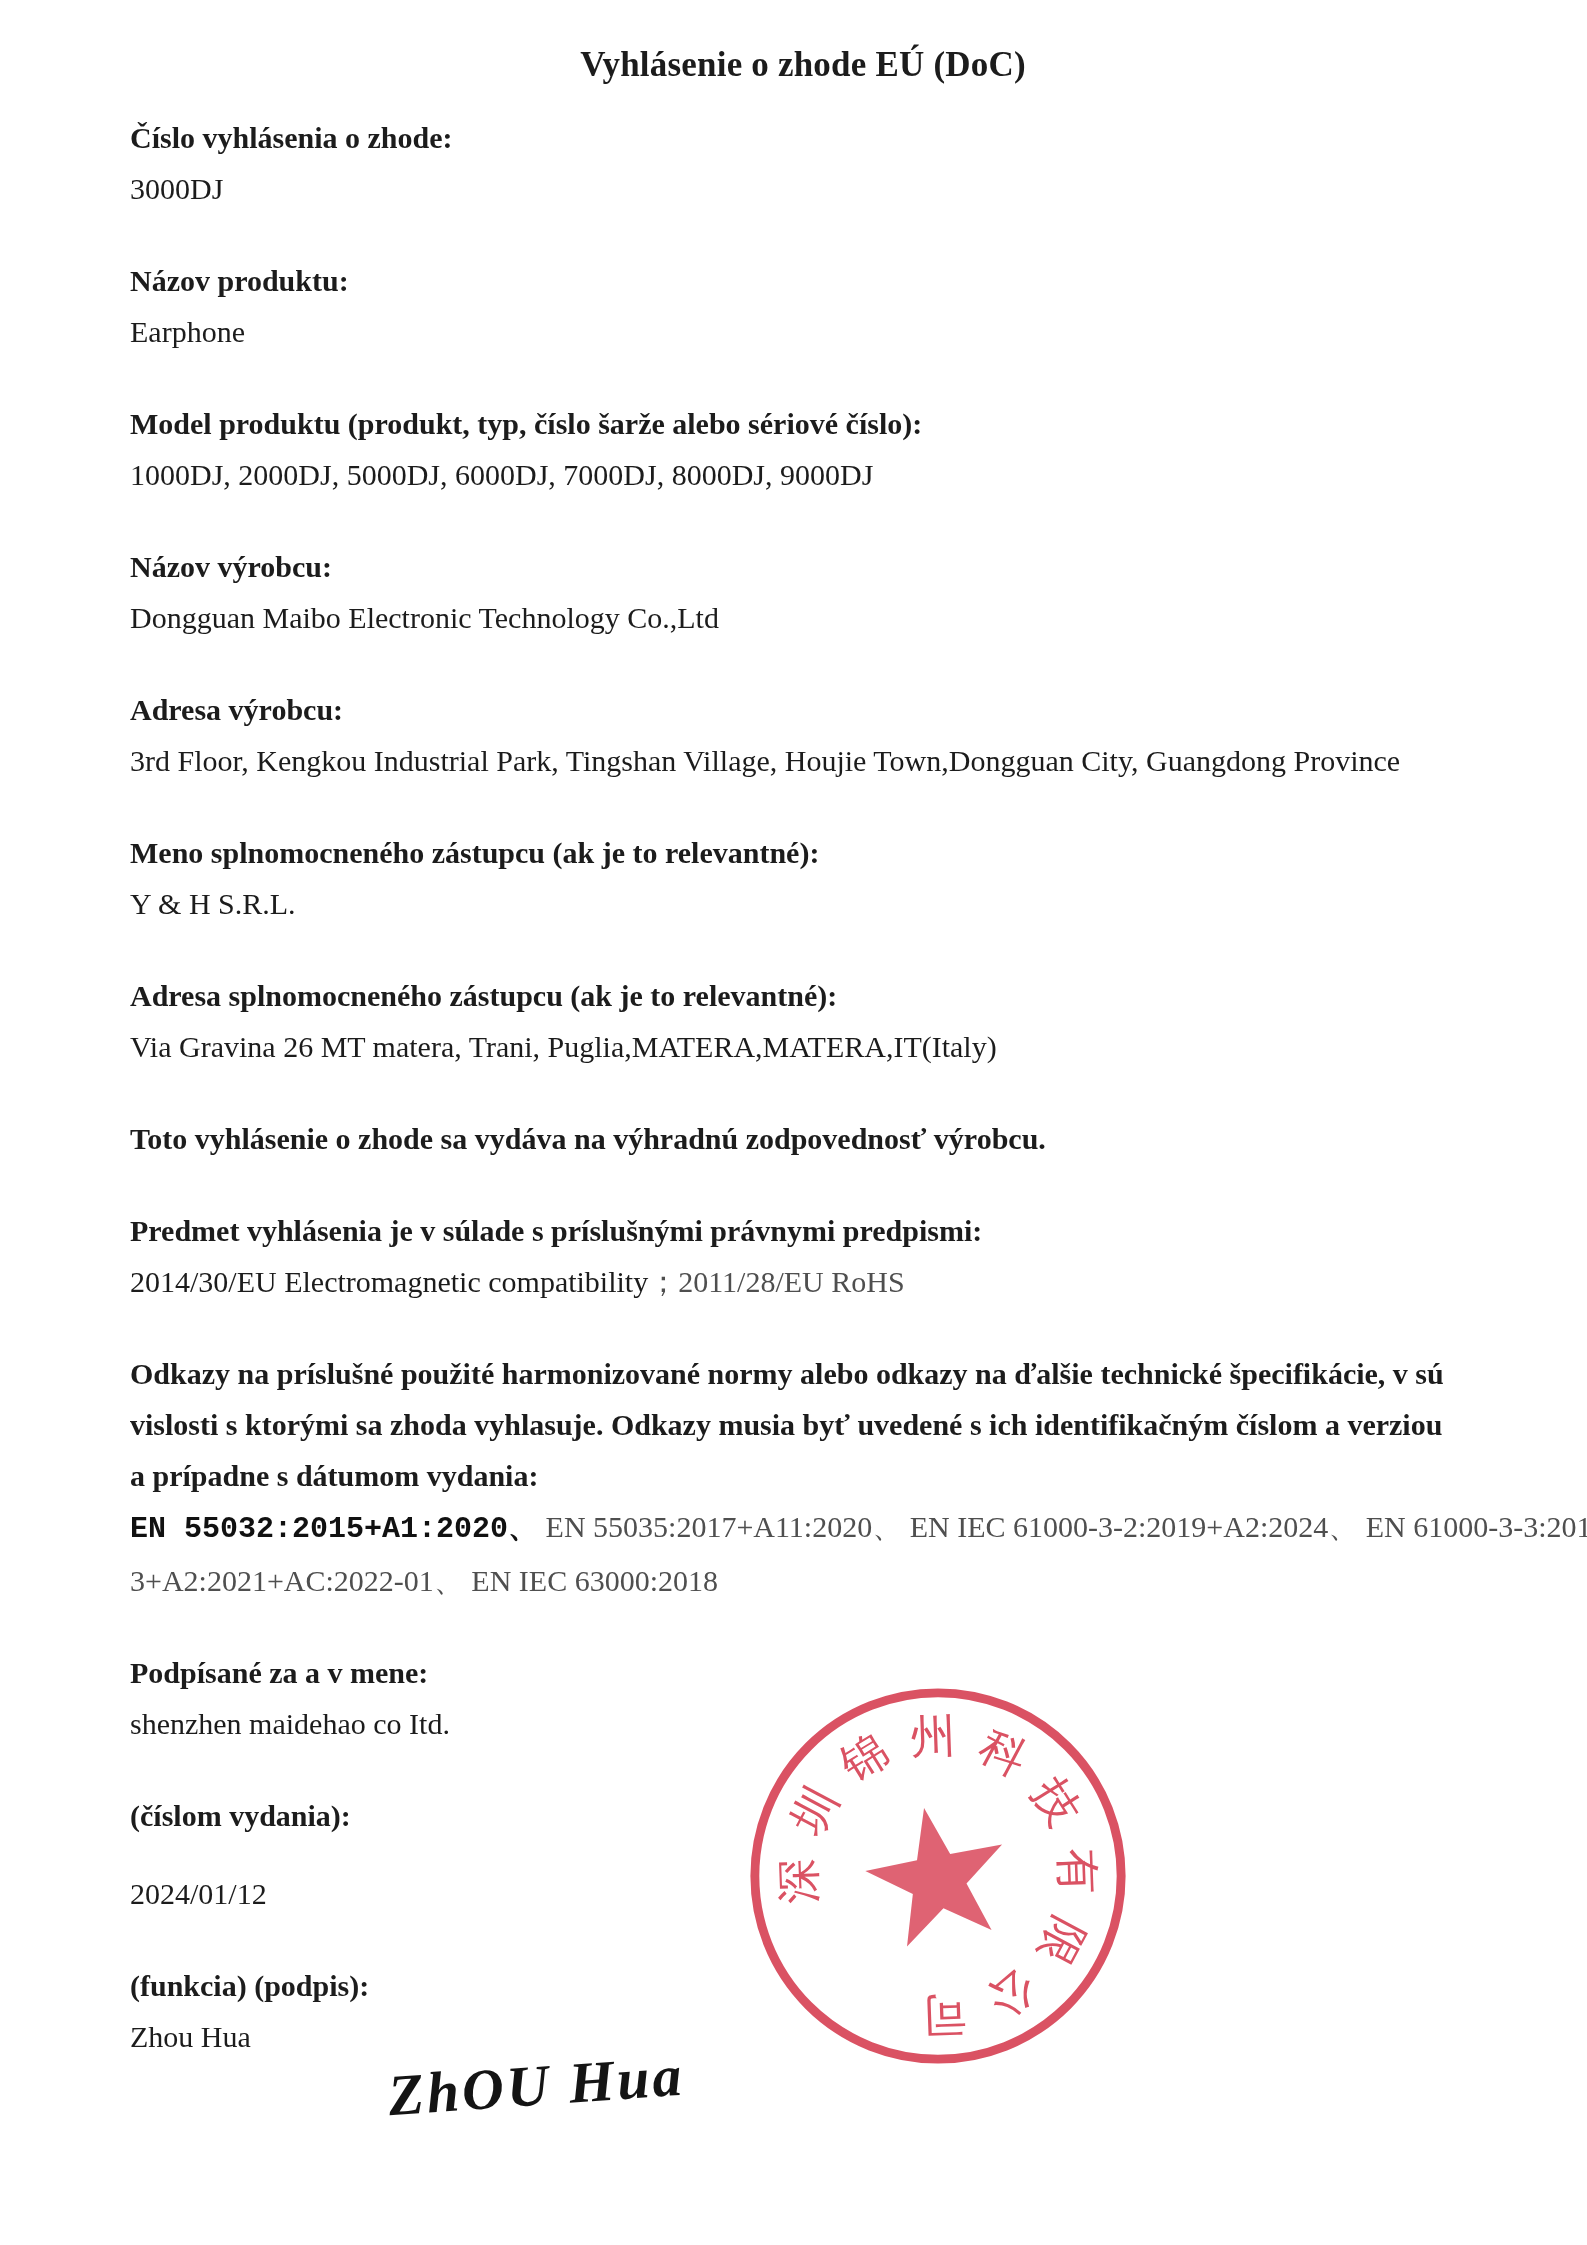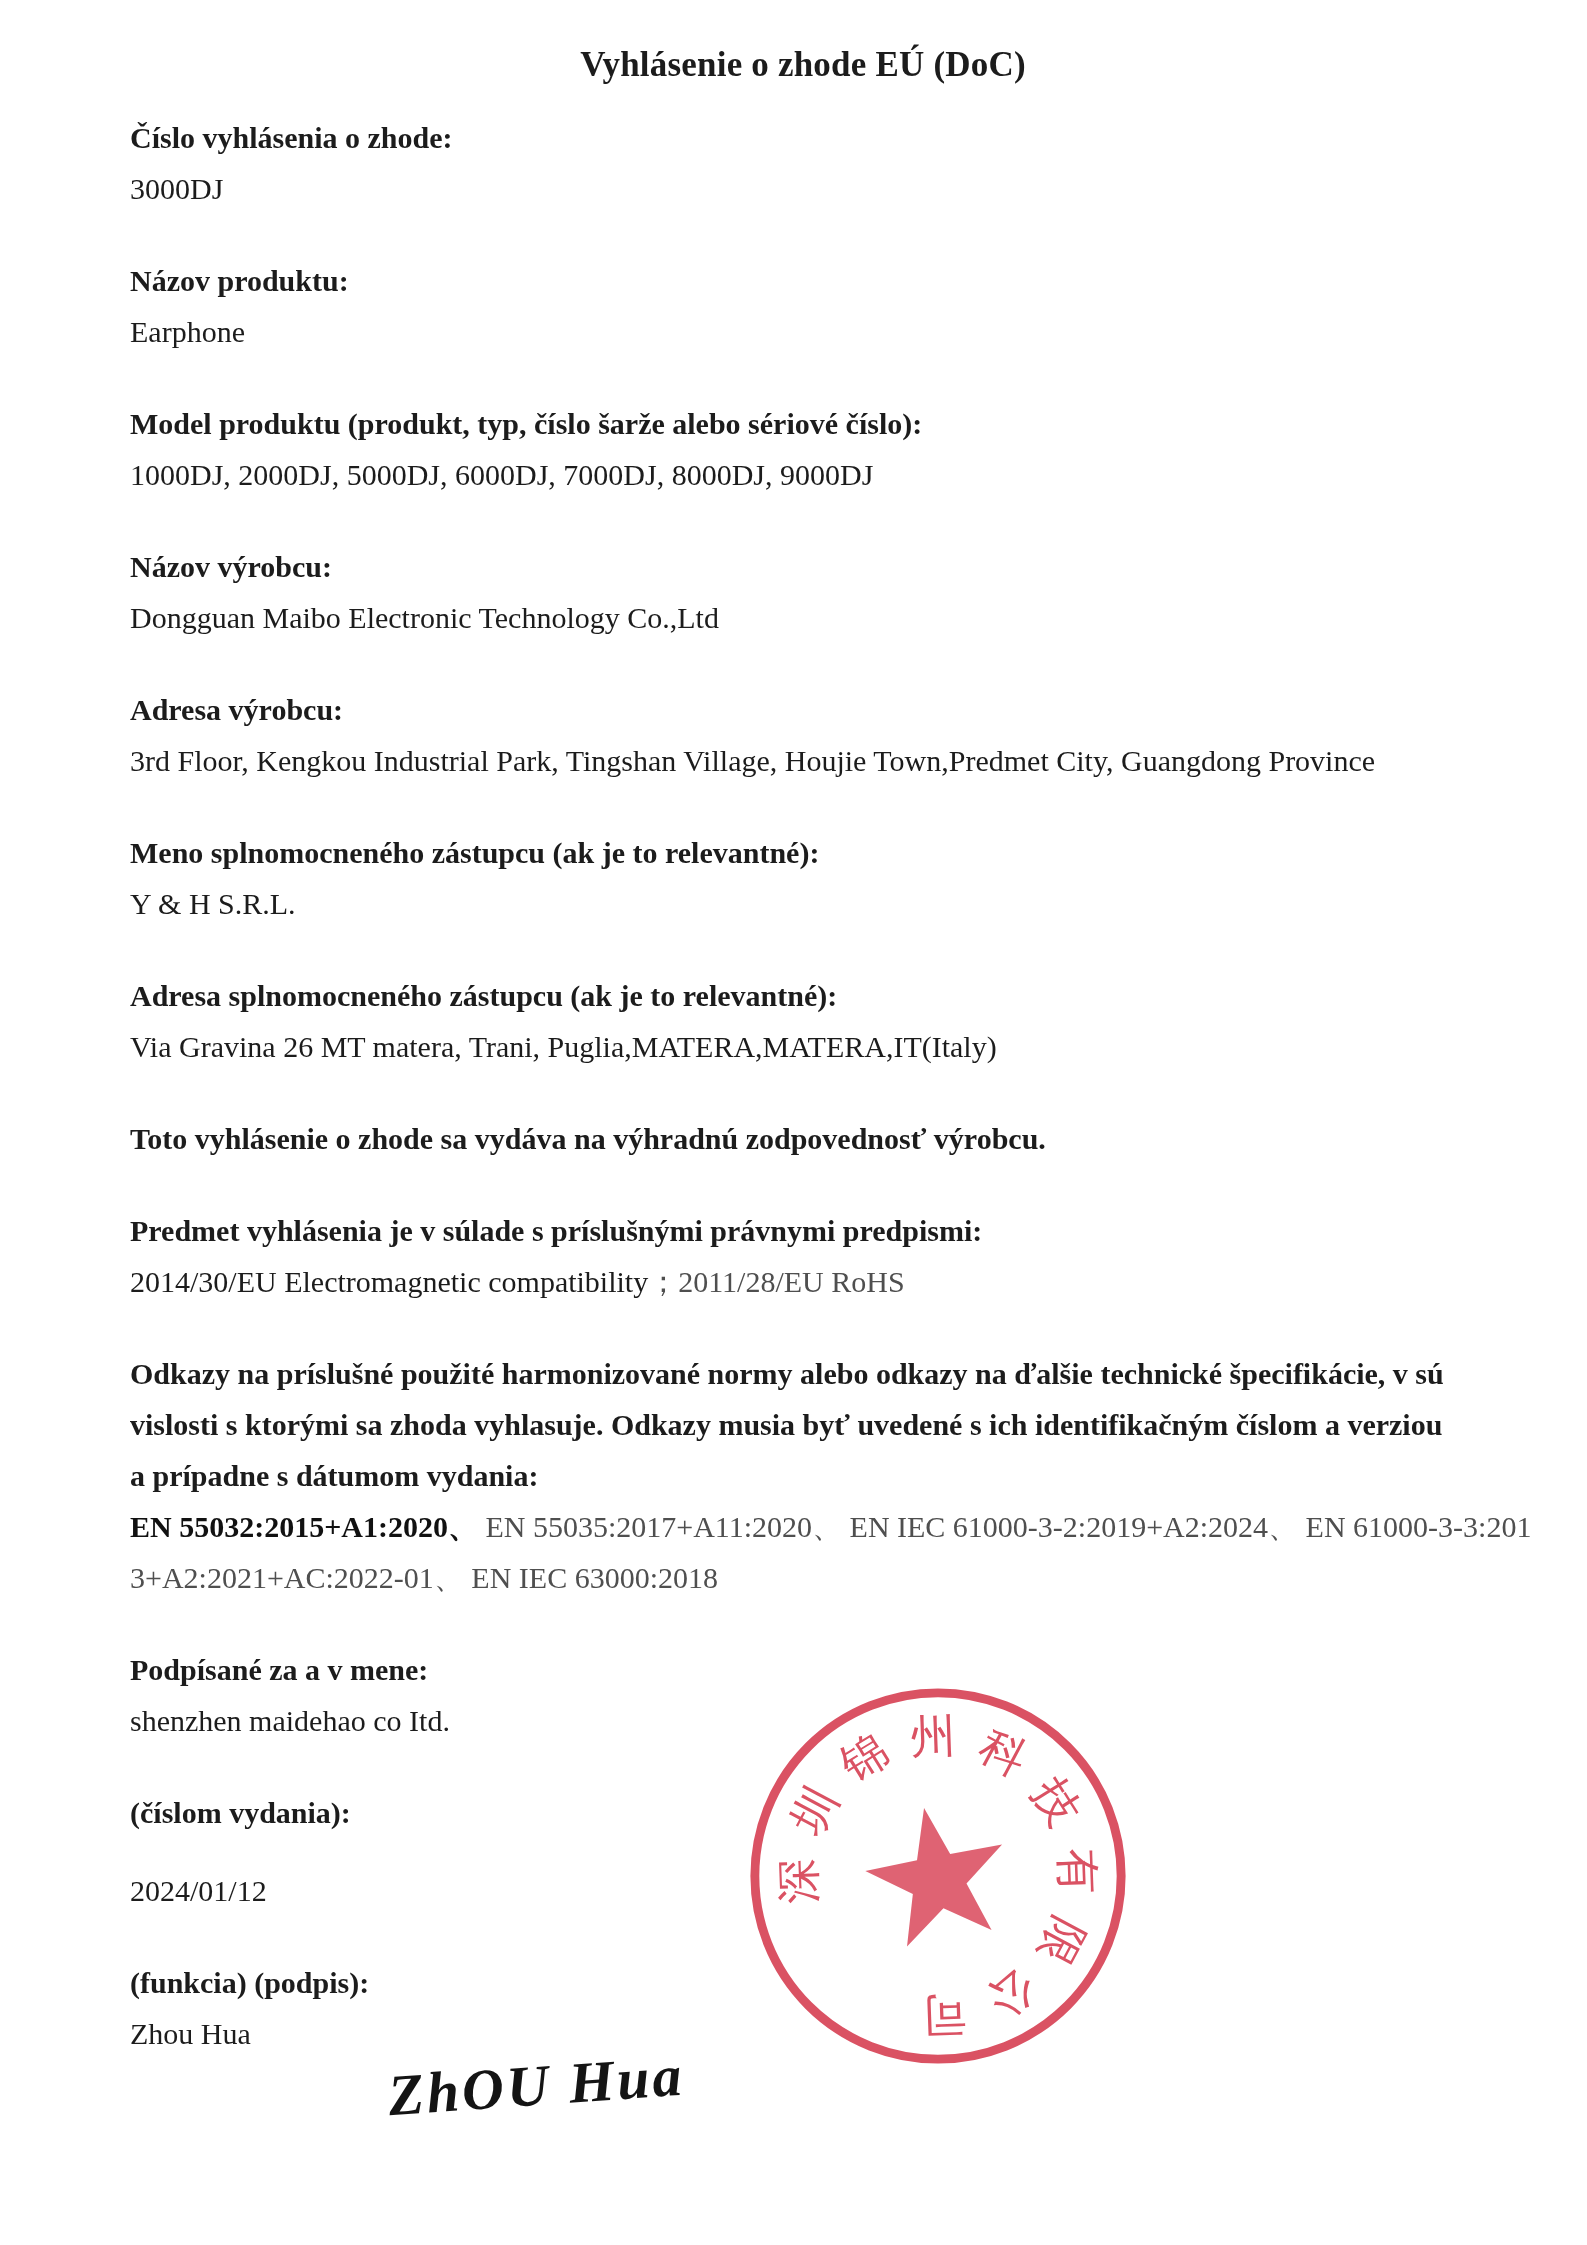--- a/index.html
+++ b/index.html
@@ -29,21 +29,21 @@
     font-size:30px;
     line-height:51px;
     white-space:nowrap;
   }
   .val{
     font-size:30px;
     line-height:51px;
     white-space:nowrap;
   }
   .muted{color:#4f4f4f;}
-  .std-first{font-weight:700;color:#111;}
+  .std-first{font-weight:700;color:#111;font-family:Liberation Mono, monospace;}
   .extra-gap{margin-top:27px;}
   .stamp{
     position:absolute;
     left:740px;
     top:1678px;
     width:396px;
     height:396px;
     opacity:0.93;
     pointer-events:none;
   }
@@ -82,21 +82,21 @@
     <div class="val">1000DJ, 2000DJ, 5000DJ, 6000DJ, 7000DJ, 8000DJ, 9000DJ</div>
   </div>
 
   <div class="sec">
     <div class="lbl">Názov výrobcu:</div>
     <div class="val">Dongguan Maibo Electronic Technology Co.,Ltd</div>
   </div>
 
   <div class="sec">
     <div class="lbl">Adresa výrobcu:</div>
-    <div class="val">3rd Floor, Kengkou Industrial Park, Tingshan Village, Houjie Town,Predmet City, Guangdong Province</div>
+    <div class="val">3rd Floor, Kengkou Industrial Park, Tingshan Village, Houjie Town,Dongguan City, Guangdong Province</div>
   </div>
 
   <div class="sec">
     <div class="lbl">Meno splnomocneného zástupcu (ak je to relevantné):</div>
     <div class="val">Y &amp; H S.R.L.</div>
   </div>
 
   <div class="sec">
     <div class="lbl">Adresa splnomocneného zástupcu (ak je to relevantné):</div>
     <div class="val">Via Gravina 26 MT matera, Trani, Puglia,MATERA,MATERA,IT(Italy)</div>

